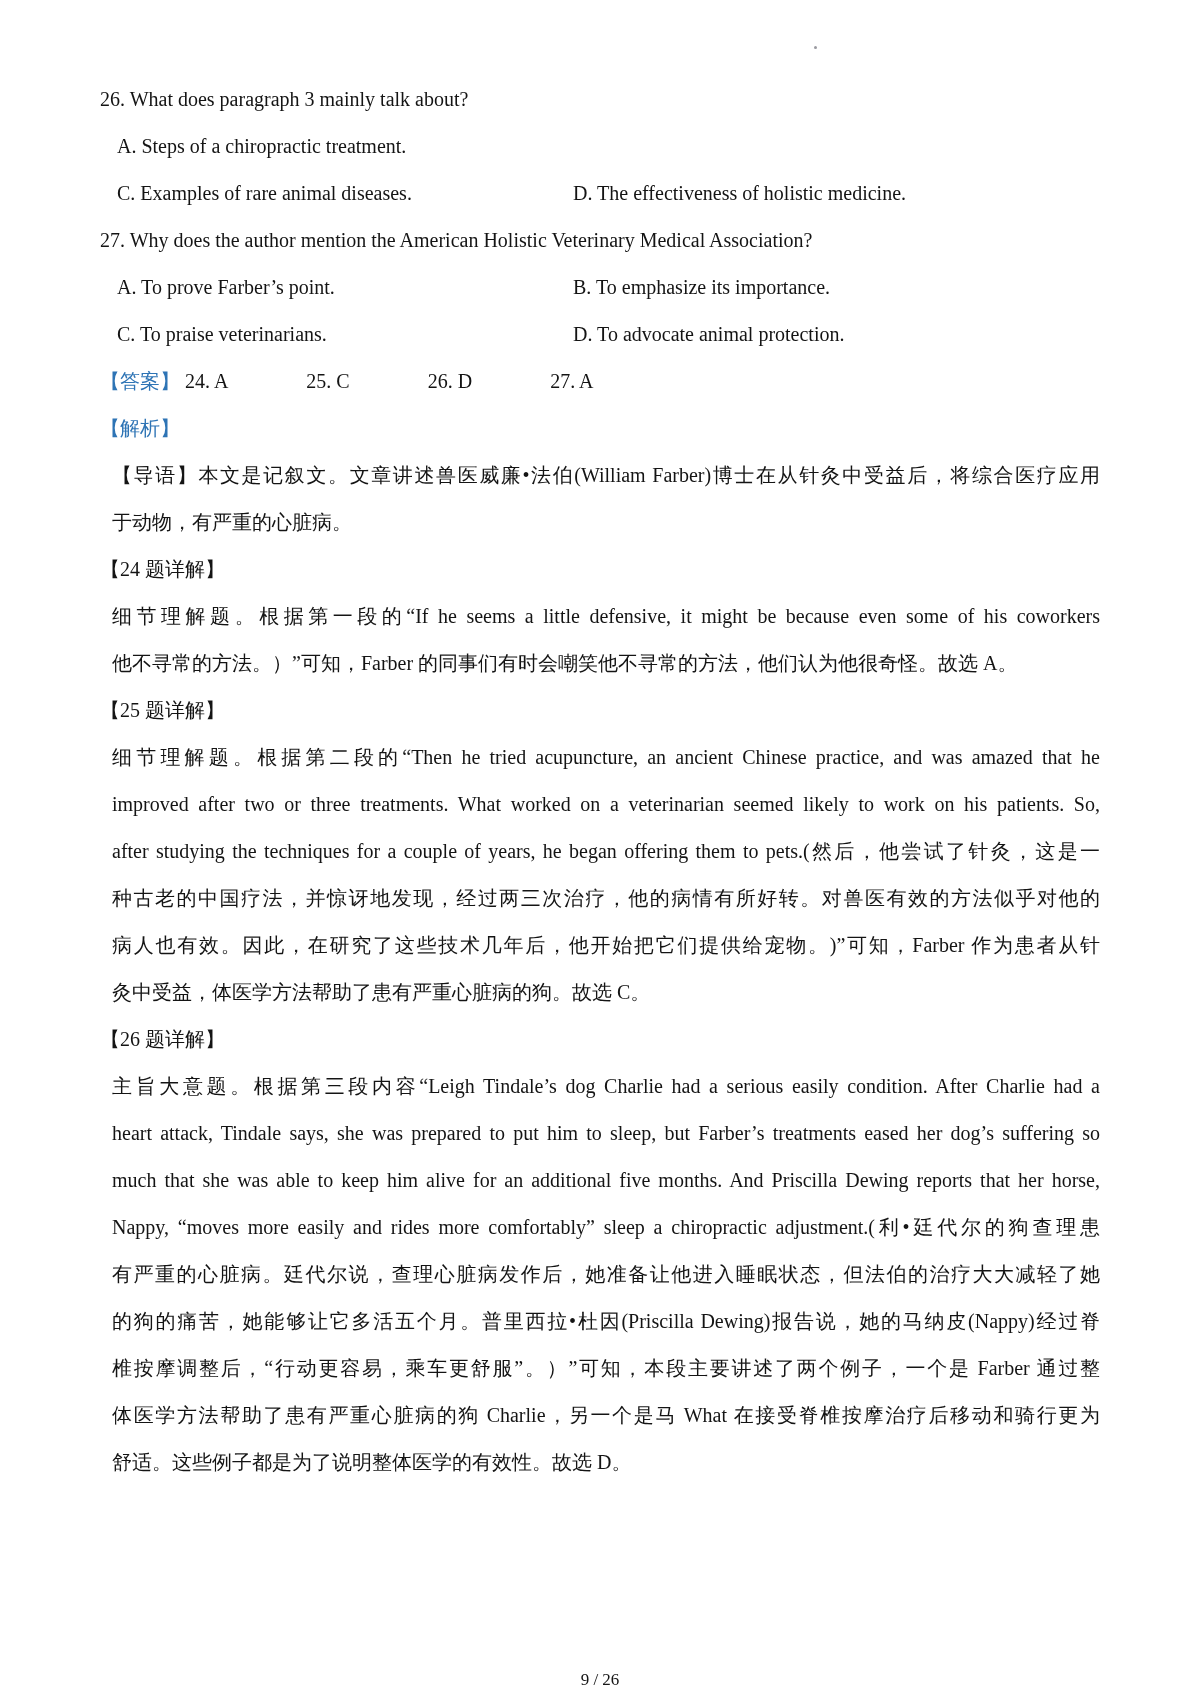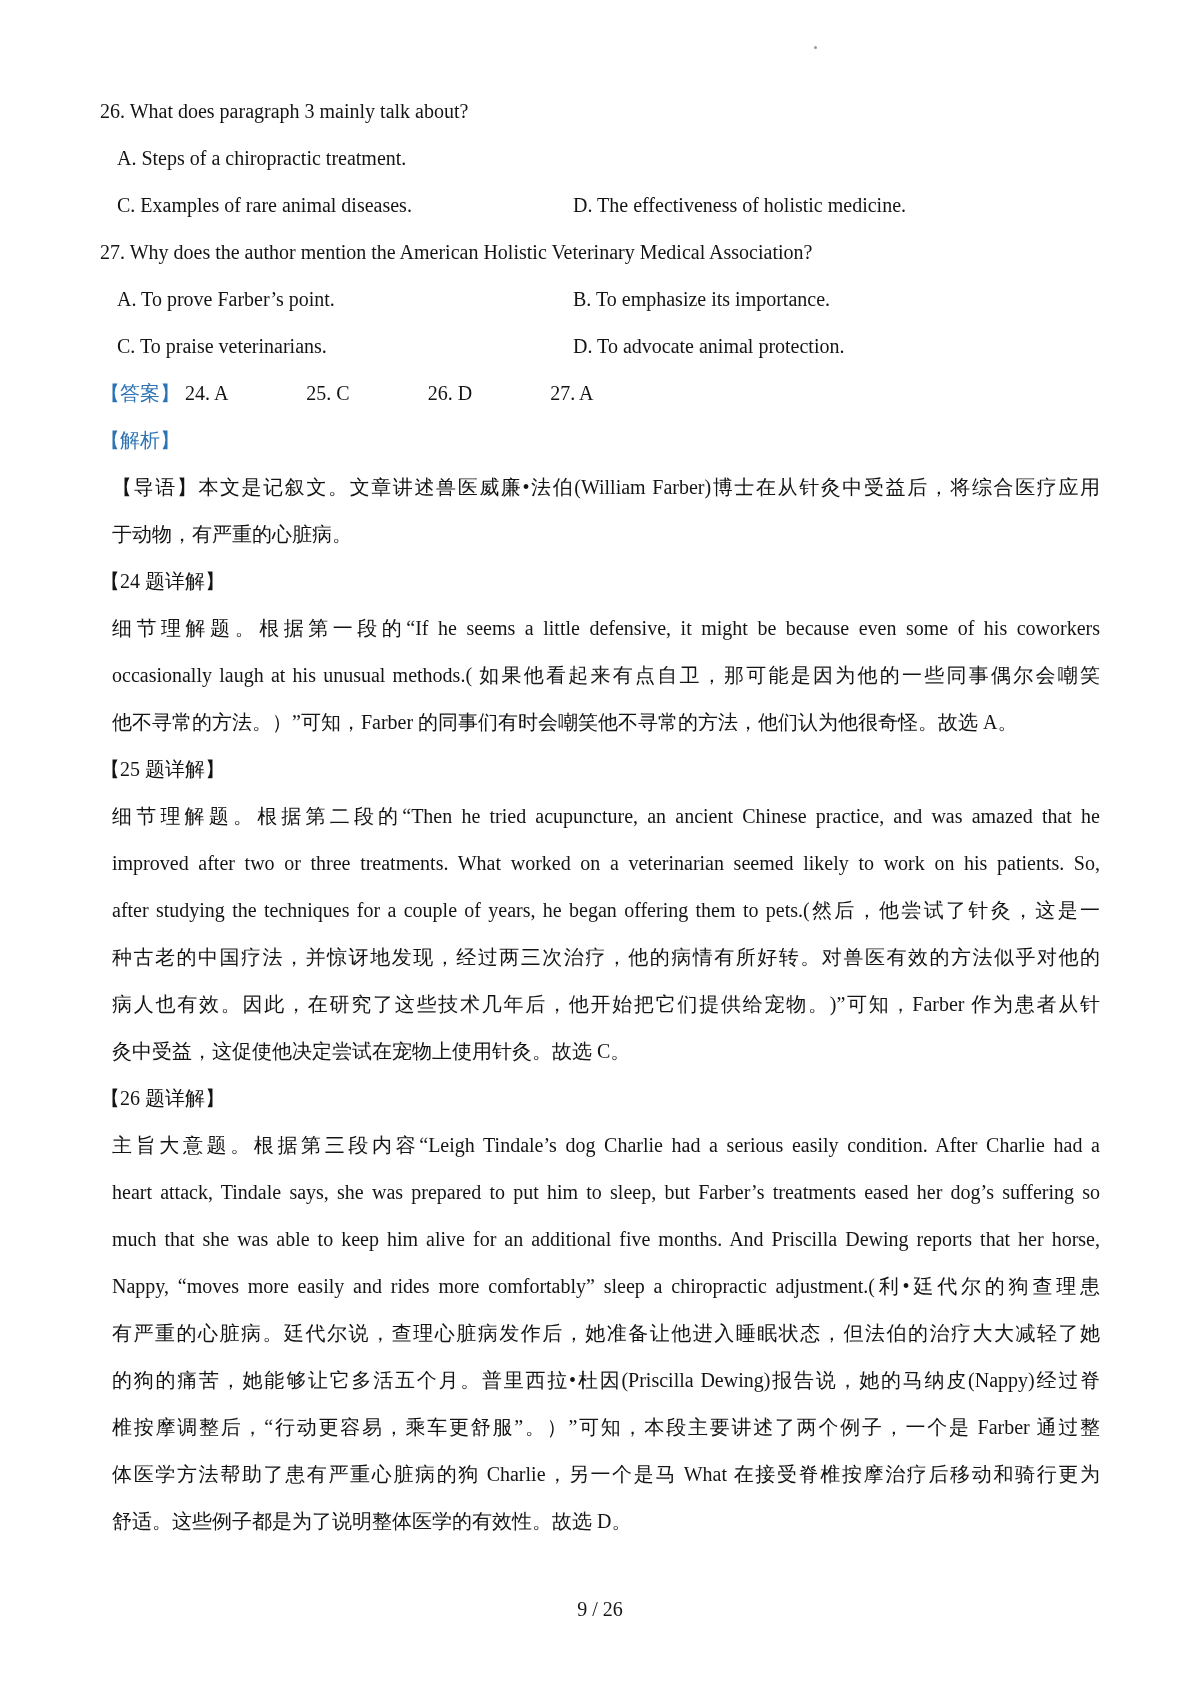--- a/index.html
+++ b/index.html
@@ -14,44 +14,44 @@
     color: #141414;
     font-size: 20px;
     overflow: hidden;
   }
   .stray-dot {
     position: absolute; left: 814px; top: 46px;
     width: 3px; height: 3px; border-radius: 50%;
     background: #9a9aa0;
   }
   .content {
-    position: absolute; left: 100px; top: 88px; width: 1000px;
+    position: absolute; left: 100px; top: 76px; width: 1000px;
   }
   .line, .pline, .opt-row, .hline {
     height: 47px; line-height: 47px;
     overflow: hidden; white-space: nowrap;
   }
   .pline {
     white-space: normal;
     text-align: justify;
     text-align-last: left;
     margin-left: 12px;
   }
   .pline.j { text-align-last: justify; }
   .opt-row { display: flex; white-space: normal; }
   .opt-row .opt { height: 47px; line-height: 47px; overflow: hidden; }
   .opt-row .opt.left  { width: 456px; flex: 0 0 456px; margin-left: 17px; }
   .opt-row .opt.right { flex: 1 1 auto; }
   .blue { color: var(--accent); }
   .ans-item { display: inline-block; margin-right: 73px; }
   .ans-item:last-child { margin-right: 0; }
   .footer {
-    position: absolute; left: 0; top: 1598px;
+    position: absolute; left: 0; top: 1670px;
     width: 100%; text-align: center;
-    font-size: 20px; color: #161616;
+    font-size: 17px; color: #161616;
   }
 </style>
 </head>
 <body>
 
 <div class="page">
   <div class="stray-dot"></div>
 
   <div class="content">
 
@@ -84,30 +84,29 @@
 
     <div class="line">
       <span class="blue">【解析】</span>
     </div>
 
     <div class="pline j">【导语】本文是记叙文。文章讲述兽医威廉•法伯(William Farber)博士在从针灸中受益后，将综合医疗应用</div>
     <div class="pline">于动物，有严重的心脏病。</div>
 
     <div class="hline">【24 题详解】</div>
     <div class="pline j">细节理解题。根据第一段的“If he seems a little defensive, it might be because even some of his coworkers</div>
-    <div class="pline j">occasionally laugh at his unusual methods.( 如果他看起来有点自卫，那可能是因为他的一些同事偶尔会嘲笑</div>
     <div class="pline">他不寻常的方法。）”可知，Farber 的同事们有时会嘲笑他不寻常的方法，他们认为他很奇怪。故选 A。</div>
 
     <div class="hline">【25 题详解】</div>
     <div class="pline j">细节理解题。根据第二段的“Then he tried acupuncture, an ancient Chinese practice, and was amazed that he</div>
     <div class="pline j">improved after two or three treatments. What worked on a veterinarian seemed likely to work on his patients. So,</div>
     <div class="pline j">after studying the techniques for a couple of years, he began offering them to pets.(然后，他尝试了针灸，这是一</div>
     <div class="pline j">种古老的中国疗法，并惊讶地发现，经过两三次治疗，他的病情有所好转。对兽医有效的方法似乎对他的</div>
     <div class="pline j">病人也有效。因此，在研究了这些技术几年后，他开始把它们提供给宠物。)”可知，Farber 作为患者从针</div>
-    <div class="pline">灸中受益，这促使他决定尝试在宠物上使用针灸。故选 C。</div>
+    <div class="pline">灸中受益，体医学方法帮助了患有严重心脏病的狗。故选 C。</div>
 
     <div class="hline">【26 题详解】</div>
     <div class="pline j">主旨大意题。根据第三段内容“Leigh Tindale’s dog Charlie had a serious easily condition. After Charlie had a</div>
     <div class="pline j">heart attack, Tindale says, she was prepared to put him to sleep, but Farber’s treatments eased her dog’s suffering so</div>
     <div class="pline j">much that she was able to keep him alive for an additional five months. And Priscilla Dewing reports that her horse,</div>
     <div class="pline j">Nappy, “moves more easily and rides more comfortably” sleep a chiropractic adjustment.(利•廷代尔的狗查理患</div>
     <div class="pline j">有严重的心脏病。廷代尔说，查理心脏病发作后，她准备让他进入睡眠状态，但法伯的治疗大大减轻了她</div>
     <div class="pline j">的狗的痛苦，她能够让它多活五个月。普里西拉•杜因(Priscilla Dewing)报告说，她的马纳皮(Nappy)经过脊</div>
     <div class="pline j">椎按摩调整后，“行动更容易，乘车更舒服”。）”可知，本段主要讲述了两个例子，一个是 Farber 通过整</div>
     <div class="pline j">体医学方法帮助了患有严重心脏病的狗 Charlie，另一个是马 What 在接受脊椎按摩治疗后移动和骑行更为</div>

